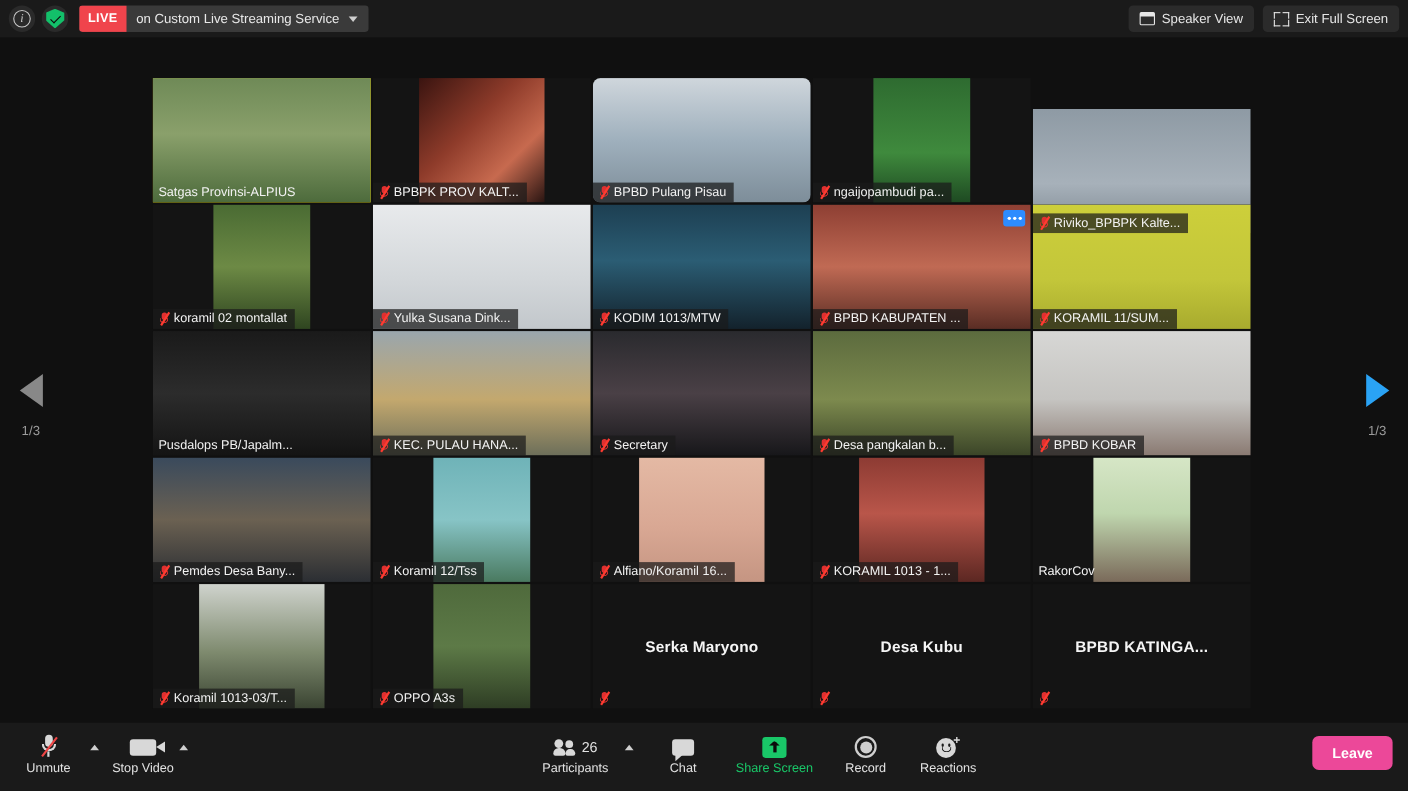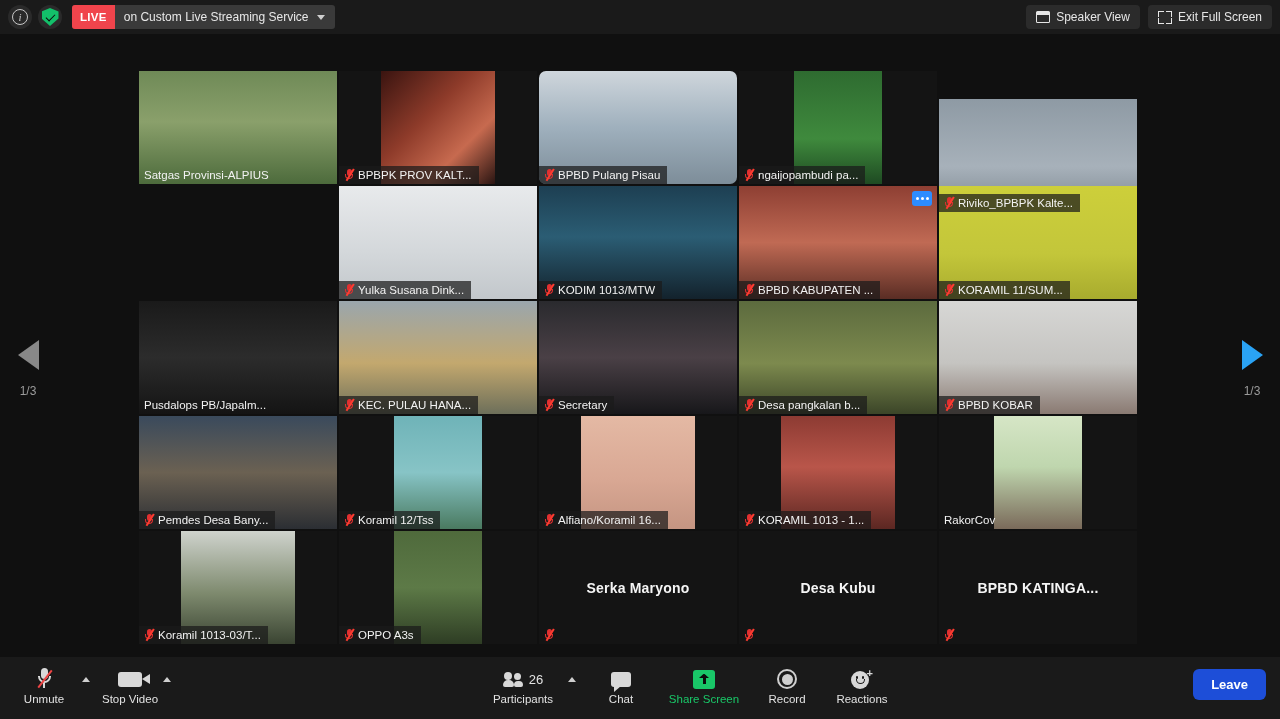--- a/index.html
+++ b/index.html
@@ -170,21 +170,21 @@
   }
   .rec-c { width: 20px; height: 20px; border-radius: 50%; border: 2px solid #cfcfcf; display:flex;align-items:center;justify-content:center; }
   .rec-c i { width: 11px; height: 11px; border-radius: 50%; background: #cfcfcf; }
   .react { position: relative; width: 22px; height: 20px; }
   .react .face { width: 18px; height: 18px; border-radius: 50%; background: #d8d8d8; position:absolute; left:0; top:2px; }
   .react .eye { position:absolute; width:2.5px;height:2.5px;background:#1a1a1a;border-radius:50%; top:7px; }
   .react .e1{left:4.5px;} .react .e2{left:10.5px;}
   .react .smile { position:absolute; left:4.5px; top:10px; width:9px; height:5px; border:1.6px solid #1a1a1a; border-top:none; border-radius:0 0 6px 6px; }
   .react .plus { position:absolute; right:0; top:0; color:#d8d8d8; font-size:11px; line-height:8px; font-weight:bold; }
   .leave-btn {
-    position: absolute; right: 14px; top: 12px; background: #1d4ed8; color: #fff;
+    position: absolute; right: 14px; top: 12px; background: #ec4899; color: #fff;
     font-size: 13px; font-weight: bold; padding: 8px 18px; border-radius: 6px;
   }
 </style>
 </head>
 <body>
 
 <div id="app">
 
   <div class="topbar">
     <div class="tb-left">
@@ -270,20 +270,31 @@
         <div class="vid" style="background: linear-gradient(rgb(142, 154, 164) 0%, rgb(167, 177, 186) 60%, rgb(123, 134, 143) 100%);"></div>
         <div class="namebar">
           <div class="mute">
             <div class="body"></div>
             <div class="stand"></div>
             <div class="slash"></div>
           </div>
           <span>Riviko_BPBPK Kalte...</span>
         </div>
       </div>
+      <div class="tile" style="left: 0px; top: 115px;">
+        <div class="vid narrow" style="background: linear-gradient(rgb(74, 107, 51) 0%, rgb(109, 138, 69) 50%, rgb(47, 69, 32) 100%);"></div>
+        <div class="namebar">
+          <div class="mute">
+            <div class="body"></div>
+            <div class="stand"></div>
+            <div class="slash"></div>
+          </div>
+          <span>koramil 02 montallat</span>
+        </div>
+      </div>
       <div class="tile" style="left: 200px; top: 115px;">
         <div class="vid" style="background: linear-gradient(rgb(232, 234, 236) 0%, rgb(211, 215, 218) 60%, rgb(194, 199, 203) 100%);"></div>
         <div class="namebar">
           <div class="mute">
             <div class="body"></div>
             <div class="stand"></div>
             <div class="slash"></div>
           </div>
           <span>Yulka Susana Dink...</span>
         </div>

